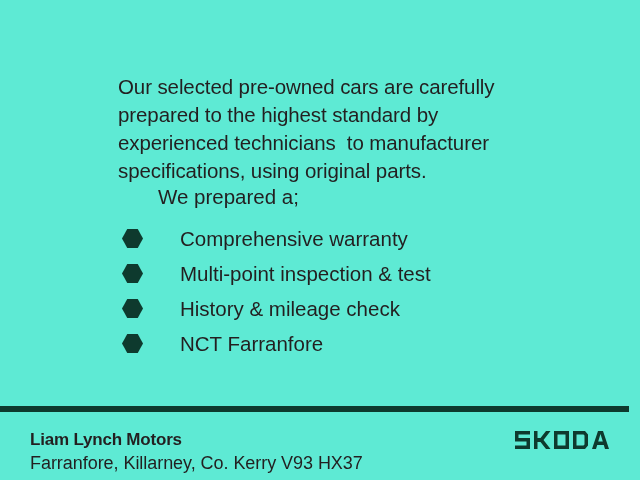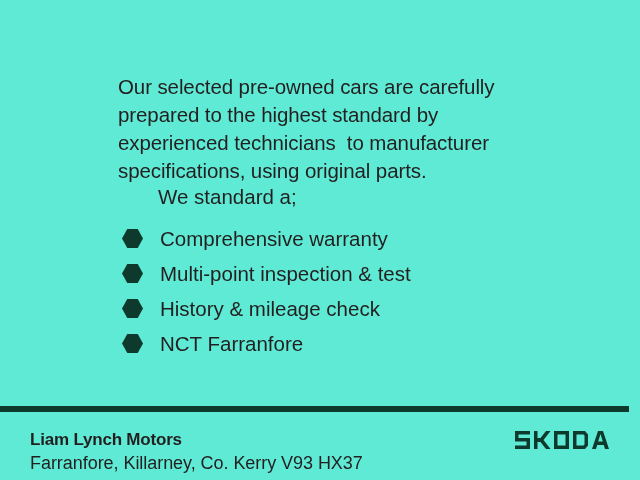--- a/index.html
+++ b/index.html
@@ -53,20 +53,21 @@
     margin: 0;
     padding: 0;
     list-style: none;
     width: 480px;
   }
 
   .feature-item {
     display: flex;
     align-items: center;
     height: 35px;
+    gap: 20px;
   }
 
   .hex-bullet {
     width: 21px;
     height: 19px;
     flex: 0 0 21px;
     background: #0e3a2e;
     -webkit-clip-path: polygon(25% 0%, 75% 0%, 100% 50%, 75% 100%, 25% 100%, 0% 50%);
     clip-path: polygon(25% 0%, 75% 0%, 100% 50%, 75% 100%, 25% 100%, 0% 50%);
   }
@@ -132,21 +133,21 @@
     height: 22px;
   }
 </style>
 </head>
 <body>
 
 <div class="page">
 
   <p class="headline">Our selected pre-owned cars are carefully prepared to the highest standard by experienced technicians  to manufacturer specifications, using original parts.</p>
 
-  <div class="include-intro">We standard a;</div>
+  <div class="include-intro">We prepared a;</div>
 
   <ul class="feature-list">
     <li class="feature-item">
       <span class="hex-bullet"></span>
       <span class="feature-label">Comprehensive warranty</span>
     </li>
     <li class="feature-item">
       <span class="hex-bullet"></span>
       <span class="feature-label">Multi-point inspection &amp; test</span>
     </li>

